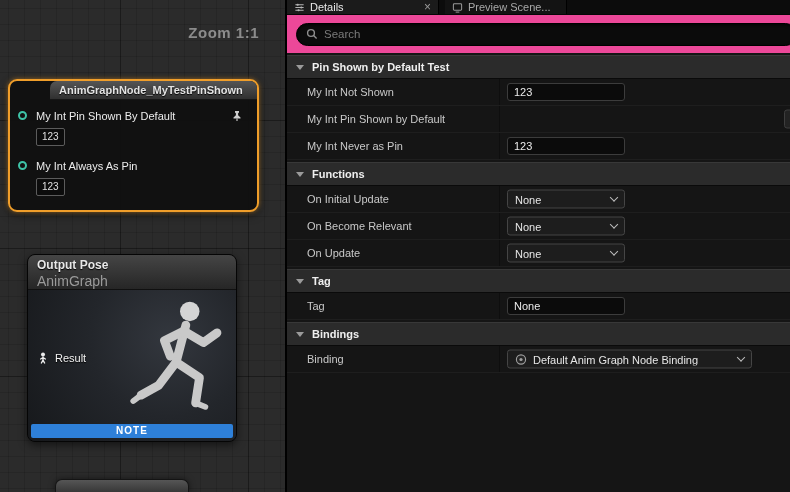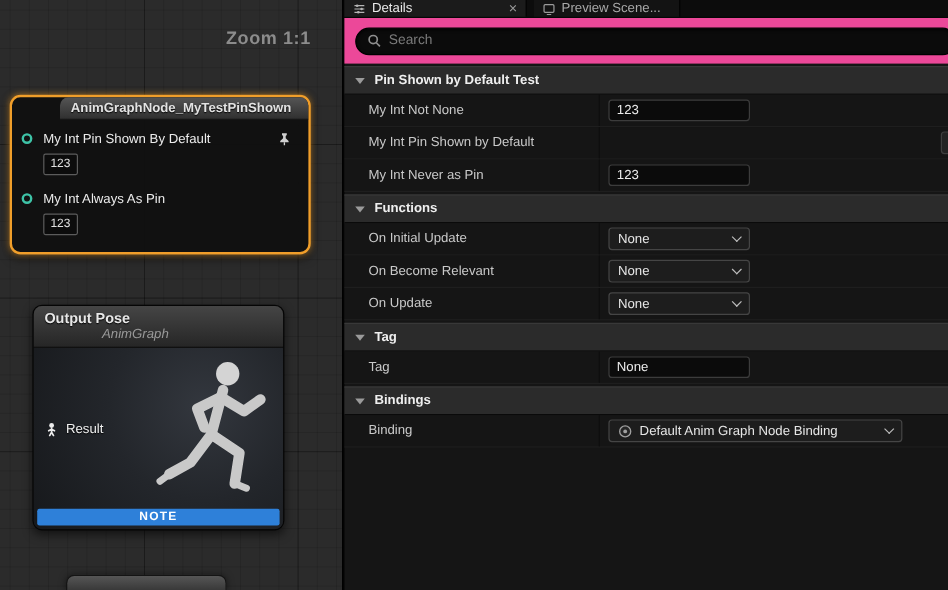--- a/index.html
+++ b/index.html
@@ -66,21 +66,21 @@
   .output-node{
     left:27px; top:254px; width:210px; height:188px;
     background:#141414; border:1px solid #050505; border-radius:8px; overflow:hidden;
   }
   .output-node .node-header{
     height:35px; padding:3px 9px 0;
     background:linear-gradient(180deg,#454545,#262626);
     border-bottom:1px solid #101010;
   }
   .output-title{ font-size:12px; font-weight:bold; color:#e8e8e8; text-shadow:0 1px 1px #000; }
-  .output-subtitle{ font-size:11px; font-style:italic; color:#9a9a9a; margin-top:1px;margin-left:48px; }
+  .output-subtitle{ font-size:14px; color:#9a9a9a; margin-top:1px; }
   .output-body{
     position:relative; height:151px;
     background:radial-gradient(circle at 68% 32%, #33373e 0%, #23262b 45%, #16181b 100%);
   }
   .mannequin{ position:absolute; right:-4px; top:2px; }
   .result-pin{
     position:absolute; left:9px; top:62px;
     display:flex; align-items:center; gap:6px;
     font-size:11px; color:#f2f2f2; text-shadow:0 1px 1px #000;
   }
@@ -283,21 +283,21 @@
   </div>
 
   <div class="prop-list">
 
     <div class="cat-header">
       <span class="tri"></span>
       <span class="cat-title">Pin Shown by Default Test</span>
     </div>
 
     <div class="prop-row">
-      <span class="prop-label">My Int Not None</span>
+      <span class="prop-label">My Int Not Shown</span>
       <div class="prop-value">
         <div class="text-field">123</div>
       </div>
     </div>
 
     <div class="prop-row">
       <span class="prop-label">My Int Pin Shown by Default</span>
       <div class="pin-button">
         <svg viewBox="0 0 12 12" width="11" height="11">
           <g transform="rotate(40 6 6)">

